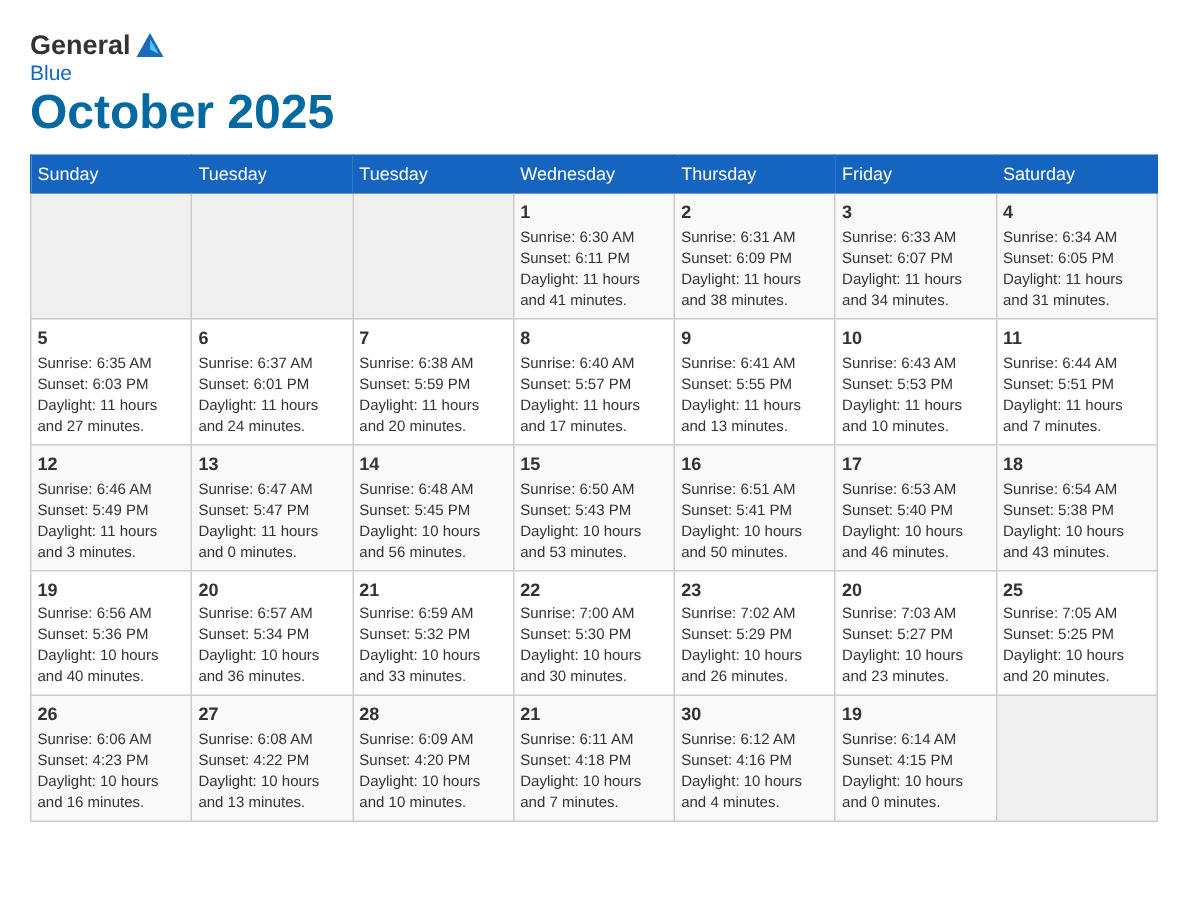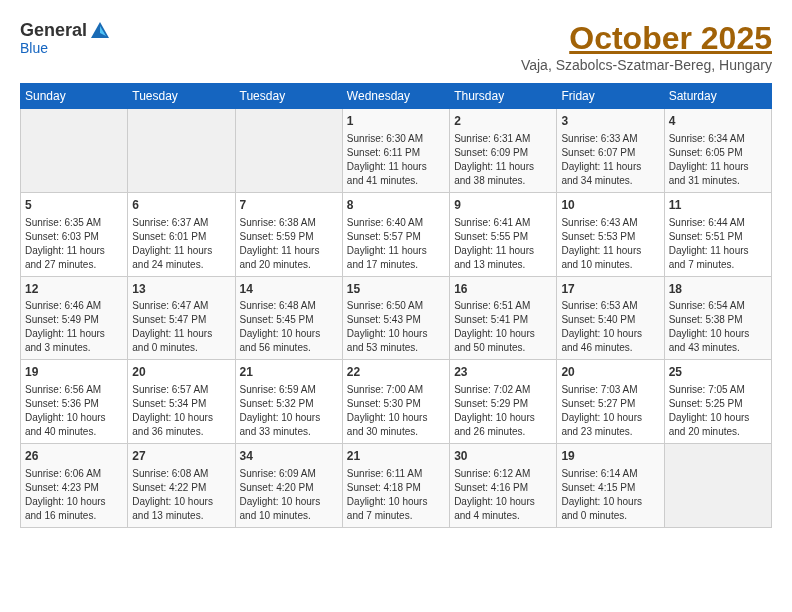--- a/index.html
+++ b/index.html
@@ -6,35 +6,34 @@
     body {
       font-family: Arial, sans-serif;
       background: #fff;
       width: 792px;
       min-height: 612px;
       padding: 20px;
     }
     .header {
       display: flex;
       align-items: flex-start;
-      justify-content: space-between;
       margin-bottom: 10px;
+      flex-direction: column;
     }
     .logo {
       display: flex;
       align-items: center;
     }
     .title-block {
       text-align: right;
     }
     .month-title {
       font-size: 32px;
       font-weight: bold;
-      color: #a16207;
-      text-decoration: underline;
+      color: #0369a1;
     }
     .subtitle {
       font-size: 14px;
       color: #555;
     }
     .calendar {
       width: 100%;
       border-collapse: collapse;
       font-size: 11px;
     }
@@ -87,21 +86,20 @@
               <polygon points="11,2 20,18 2,18" fill="#1a6bb5"></polygon>
               <polygon points="11,6 17,16 11,13" fill="#4fc3f7"></polygon>
             </svg>
         </div>
       </div>
       <div style="font-size:14px;font-weight:normal;color:#1565c0;margin-top:-2px;">Blue</div>
     </div>
   </div>
   <div class="title-block">
     <div class="month-title">October 2025</div>
-    <div class="subtitle">Vaja, Szabolcs-Szatmar-Bereg, Hungary</div>
   </div>
 </div>
 
 <table class="calendar">
   <thead>
     <tr>
     <th>Sunday</th>
         <th>Tuesday</th>
         <th>Tuesday</th>
         <th>Wednesday</th>
@@ -225,21 +223,21 @@
       <tr>
         <td>
           <div class="day-number">26</div>
           <div class="day-info">Sunrise: 6:06 AM<br>Sunset: 4:23 PM<br>Daylight: 10 hours<br>and 16 minutes.</div>
         </td>
         <td>
           <div class="day-number">27</div>
           <div class="day-info">Sunrise: 6:08 AM<br>Sunset: 4:22 PM<br>Daylight: 10 hours<br>and 13 minutes.</div>
         </td>
         <td>
-          <div class="day-number">34</div>
+          <div class="day-number">28</div>
           <div class="day-info">Sunrise: 6:09 AM<br>Sunset: 4:20 PM<br>Daylight: 10 hours<br>and 10 minutes.</div>
         </td>
         <td>
           <div class="day-number">21</div>
           <div class="day-info">Sunrise: 6:11 AM<br>Sunset: 4:18 PM<br>Daylight: 10 hours<br>and 7 minutes.</div>
         </td>
         <td>
           <div class="day-number">30</div>
           <div class="day-info">Sunrise: 6:12 AM<br>Sunset: 4:16 PM<br>Daylight: 10 hours<br>and 4 minutes.</div>
         </td>

